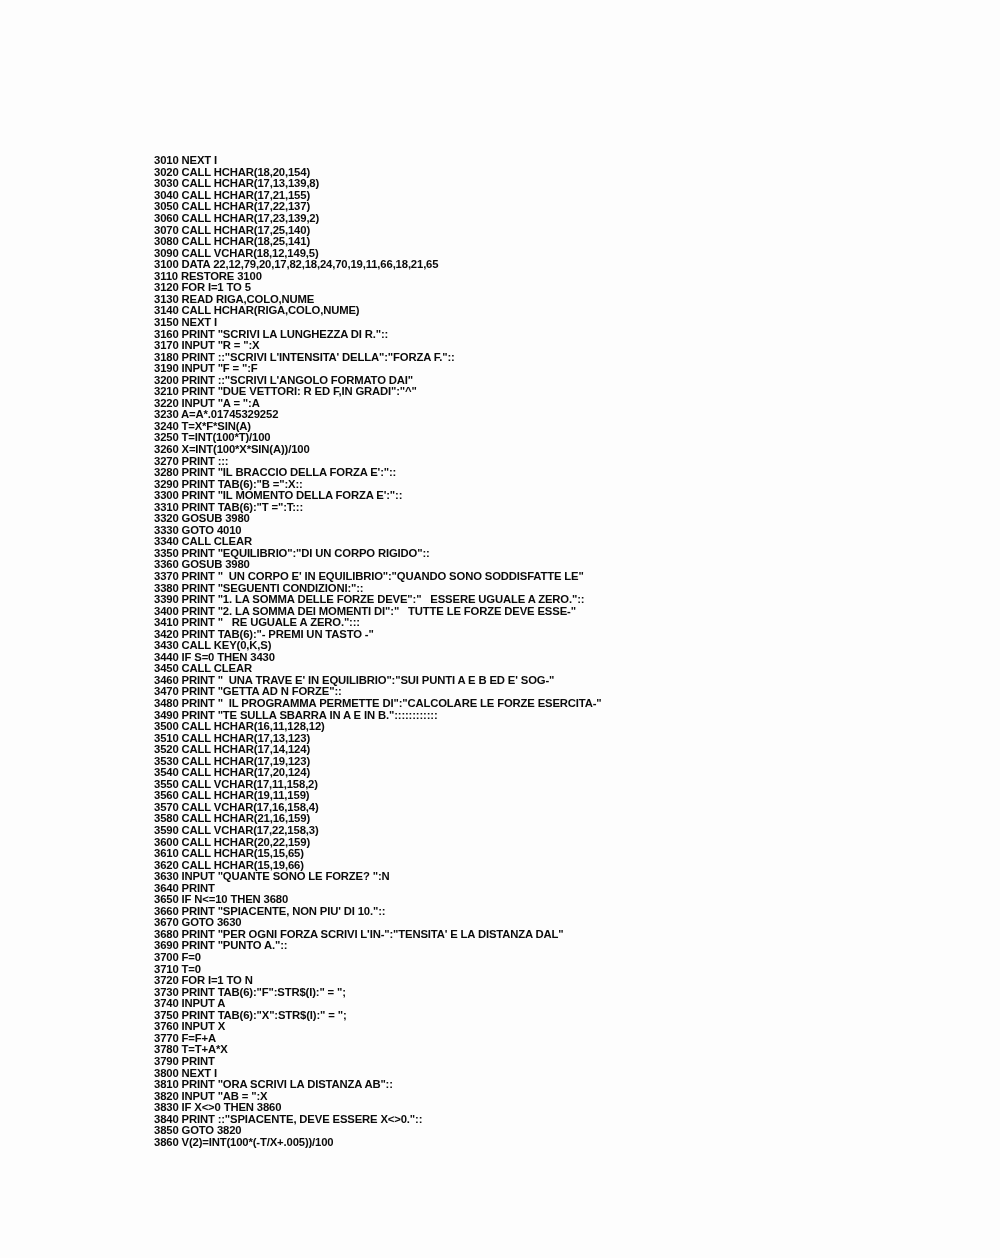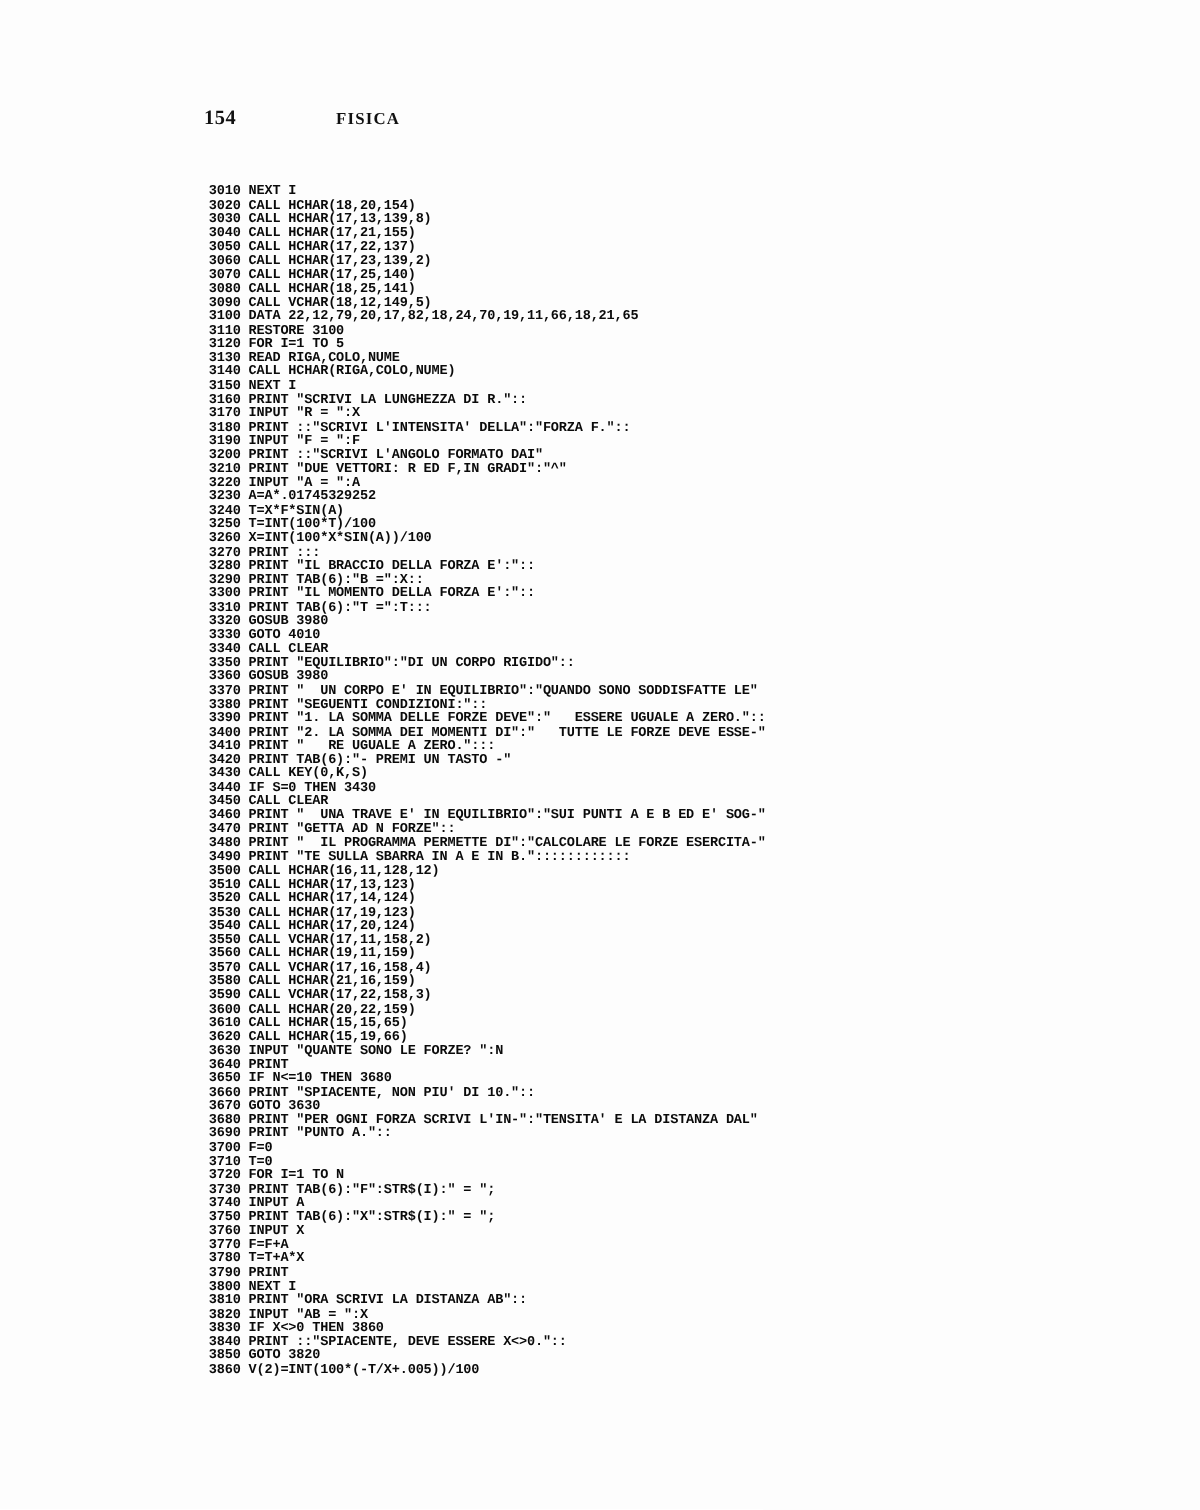--- a/index.html
+++ b/index.html
@@ -30,39 +30,36 @@
     width: 110px;
   }
   .header .running-title {
     display: inline-block;
     font-size: 14px;
     letter-spacing: 1px;
   }
   .listing {
     position: absolute;
     top: 144px;
-    left: 174px;
+    left: 154px;
     width: 790px;
-    font-family: Liberation Mono, monospace;
+    font-family: Liberation Sans, sans-serif;
     font-size: 11.3px;
     font-weight: bold;
     line-height: 11.55px;
     color: #0a0a0a;
     white-space: pre;
     letter-spacing: -0.15px;
   }
   .listing .line {
     white-space: pre;
     height: 11.55px;
   }
 </style>
 </head>
 <body>
 
 <div class="page">
 
-  <div class="header">
-    <span class="page-number">154</span><span class="running-title">FISICA</span>
-  </div>
 
   <pre class="listing" id="listing"><div class="line">3010 NEXT I</div><div class="line">3020 CALL HCHAR(18,20,154)</div><div class="line">3030 CALL HCHAR(17,13,139,8)</div><div class="line">3040 CALL HCHAR(17,21,155)</div><div class="line">3050 CALL HCHAR(17,22,137)</div><div class="line">3060 CALL HCHAR(17,23,139,2)</div><div class="line">3070 CALL HCHAR(17,25,140)</div><div class="line">3080 CALL HCHAR(18,25,141)</div><div class="line">3090 CALL VCHAR(18,12,149,5)</div><div class="line">3100 DATA 22,12,79,20,17,82,18,24,70,19,11,66,18,21,65</div><div class="line">3110 RESTORE 3100</div><div class="line">3120 FOR I=1 TO 5</div><div class="line">3130 READ RIGA,COLO,NUME</div><div class="line">3140 CALL HCHAR(RIGA,COLO,NUME)</div><div class="line">3150 NEXT I</div><div class="line">3160 PRINT "SCRIVI LA LUNGHEZZA DI R."::</div><div class="line">3170 INPUT "R = ":X</div><div class="line">3180 PRINT ::"SCRIVI L'INTENSITA' DELLA":"FORZA F."::</div><div class="line">3190 INPUT "F = ":F</div><div class="line">3200 PRINT ::"SCRIVI L'ANGOLO FORMATO DAI"</div><div class="line">3210 PRINT "DUE VETTORI: R ED F,IN GRADI":"^"</div><div class="line">3220 INPUT "A = ":A</div><div class="line">3230 A=A*.01745329252</div><div class="line">3240 T=X*F*SIN(A)</div><div class="line">3250 T=INT(100*T)/100</div><div class="line">3260 X=INT(100*X*SIN(A))/100</div><div class="line">3270 PRINT :::</div><div class="line">3280 PRINT "IL BRACCIO DELLA FORZA E':"::</div><div class="line">3290 PRINT TAB(6):"B =":X::</div><div class="line">3300 PRINT "IL MOMENTO DELLA FORZA E':"::</div><div class="line">3310 PRINT TAB(6):"T =":T:::</div><div class="line">3320 GOSUB 3980</div><div class="line">3330 GOTO 4010</div><div class="line">3340 CALL CLEAR</div><div class="line">3350 PRINT "EQUILIBRIO":"DI UN CORPO RIGIDO"::</div><div class="line">3360 GOSUB 3980</div><div class="line">3370 PRINT "  UN CORPO E' IN EQUILIBRIO":"QUANDO SONO SODDISFATTE LE"</div><div class="line">3380 PRINT "SEGUENTI CONDIZIONI:"::</div><div class="line">3390 PRINT "1. LA SOMMA DELLE FORZE DEVE":"   ESSERE UGUALE A ZERO."::</div><div class="line">3400 PRINT "2. LA SOMMA DEI MOMENTI DI":"   TUTTE LE FORZE DEVE ESSE-"</div><div class="line">3410 PRINT "   RE UGUALE A ZERO.":::</div><div class="line">3420 PRINT TAB(6):"- PREMI UN TASTO -"</div><div class="line">3430 CALL KEY(0,K,S)</div><div class="line">3440 IF S=0 THEN 3430</div><div class="line">3450 CALL CLEAR</div><div class="line">3460 PRINT "  UNA TRAVE E' IN EQUILIBRIO":"SUI PUNTI A E B ED E' SOG-"</div><div class="line">3470 PRINT "GETTA AD N FORZE"::</div><div class="line">3480 PRINT "  IL PROGRAMMA PERMETTE DI":"CALCOLARE LE FORZE ESERCITA-"</div><div class="line">3490 PRINT "TE SULLA SBARRA IN A E IN B."::::::::::::</div><div class="line">3500 CALL HCHAR(16,11,128,12)</div><div class="line">3510 CALL HCHAR(17,13,123)</div><div class="line">3520 CALL HCHAR(17,14,124)</div><div class="line">3530 CALL HCHAR(17,19,123)</div><div class="line">3540 CALL HCHAR(17,20,124)</div><div class="line">3550 CALL VCHAR(17,11,158,2)</div><div class="line">3560 CALL HCHAR(19,11,159)</div><div class="line">3570 CALL VCHAR(17,16,158,4)</div><div class="line">3580 CALL HCHAR(21,16,159)</div><div class="line">3590 CALL VCHAR(17,22,158,3)</div><div class="line">3600 CALL HCHAR(20,22,159)</div><div class="line">3610 CALL HCHAR(15,15,65)</div><div class="line">3620 CALL HCHAR(15,19,66)</div><div class="line">3630 INPUT "QUANTE SONO LE FORZE? ":N</div><div class="line">3640 PRINT</div><div class="line">3650 IF N&lt;=10 THEN 3680</div><div class="line">3660 PRINT "SPIACENTE, NON PIU' DI 10."::</div><div class="line">3670 GOTO 3630</div><div class="line">3680 PRINT "PER OGNI FORZA SCRIVI L'IN-":"TENSITA' E LA DISTANZA DAL"</div><div class="line">3690 PRINT "PUNTO A."::</div><div class="line">3700 F=0</div><div class="line">3710 T=0</div><div class="line">3720 FOR I=1 TO N</div><div class="line">3730 PRINT TAB(6):"F":STR$(I):" = ";</div><div class="line">3740 INPUT A</div><div class="line">3750 PRINT TAB(6):"X":STR$(I):" = ";</div><div class="line">3760 INPUT X</div><div class="line">3770 F=F+A</div><div class="line">3780 T=T+A*X</div><div class="line">3790 PRINT</div><div class="line">3800 NEXT I</div><div class="line">3810 PRINT "ORA SCRIVI LA DISTANZA AB"::</div><div class="line">3820 INPUT "AB = ":X</div><div class="line">3830 IF X&lt;&gt;0 THEN 3860</div><div class="line">3840 PRINT ::"SPIACENTE, DEVE ESSERE X&lt;&gt;0."::</div><div class="line">3850 GOTO 3820</div><div class="line">3860 V(2)=INT(100*(-T/X+.005))/100</div></pre>
 
 </div>
 
 </body></html>

